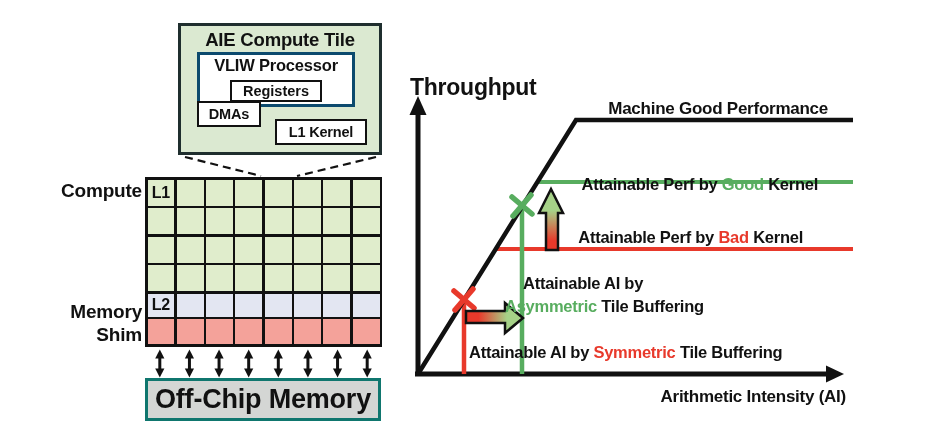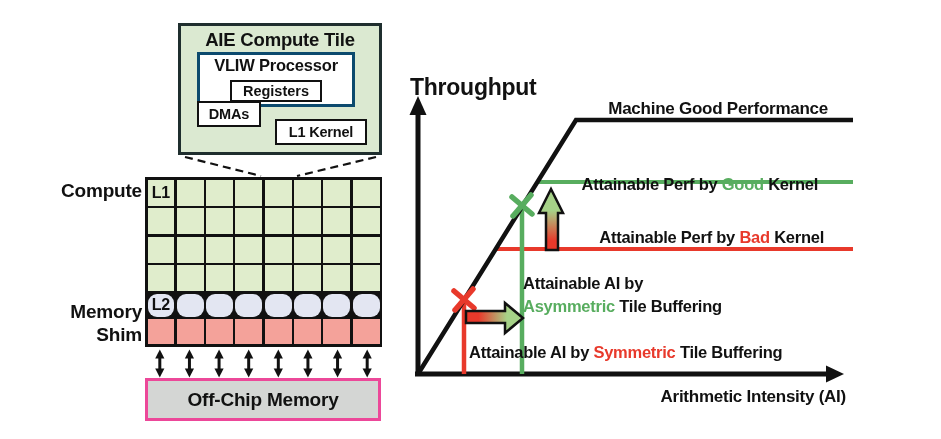--- a/index.html
+++ b/index.html
@@ -33,42 +33,42 @@
   .dmas-box  { left:16px; top:75px; width:64px; height:26px; }
   .l1mem-box { left:94px; top:93px; width:92px; height:26px; }
 
   .tile-grid {
     position:absolute; left:145px; top:177px; width:237px; height:170px;
     background:#111; display:grid; gap:2.5px; padding:2.5px; box-sizing:border-box;
     grid-template-rows:1fr 1fr 1fr 1fr 0.88fr 0.97fr; z-index:2;
   }
   .cell { display:flex; align-items:center; justify-content:center; font-size:16px; letter-spacing:-0.2px; }
   .cell.green { background:var(--compute-tile); }
-  .cell.mem   { background:var(--memory-tile);border-radius:9px; }
+  .cell.mem   { background:var(--memory-tile); }
   .cell.shim  { background:var(--shim-tile); }
 
   .row-label { position:absolute; right:799px; text-align:right; font-size:19px; z-index:2; letter-spacing:-0.2px; white-space:nowrap; }
   .row-label.compute { top:180px; }
   .row-label.memory  { top:293px;margin-top:8px; }
   .row-label.shim    { top:324px; }
 
   .offchip {
     position:absolute; left:145px; top:378px; width:236px; height:43px;
-    background:var(--offchip-bg); border:3px solid #ec4899; box-sizing:border-box;
-    display:flex; align-items:center; justify-content:center; font-size:19px; z-index:2; letter-spacing:-0.2px;
+    background:var(--offchip-bg); border:3px solid #0f766e; box-sizing:border-box;
+    display:flex; align-items:center; justify-content:center; font-size:27px; z-index:2; letter-spacing:-0.2px;
   }
 
   
   .lbl { position:absolute; font-size:16.5px; letter-spacing:-0.25px; z-index:2; white-space:nowrap; color:#111; }
   .lbl.throughput { left:410px; top:74px;  font-size:23px; }
   .lbl.peak       { right:113px; top:99px; font-size:17px; }
   .lbl.good       { right:123px; top:161px;margin-top:14px; }
-  .lbl.bad        { right:117px; top:228px;text-align:center; }
+  .lbl.bad        { right:138px; top:228px;text-align:center; }
   .lbl.asym1      { left:523px; top:274px; }
-  .lbl.asym2      { left:523px; top:297px; }
+  .lbl.asym2      { left:505px; top:297px; }
   .lbl.sym        { left:469px; top:343px; }
   .lbl.arith      { right:95px;  top:387px; font-size:17px; }
   .hl-good { color:var(--good); }
   .hl-bad  { color:var(--bad); }
 </style>
 </head>
 <body>
 
 <div class="canvas">
 

